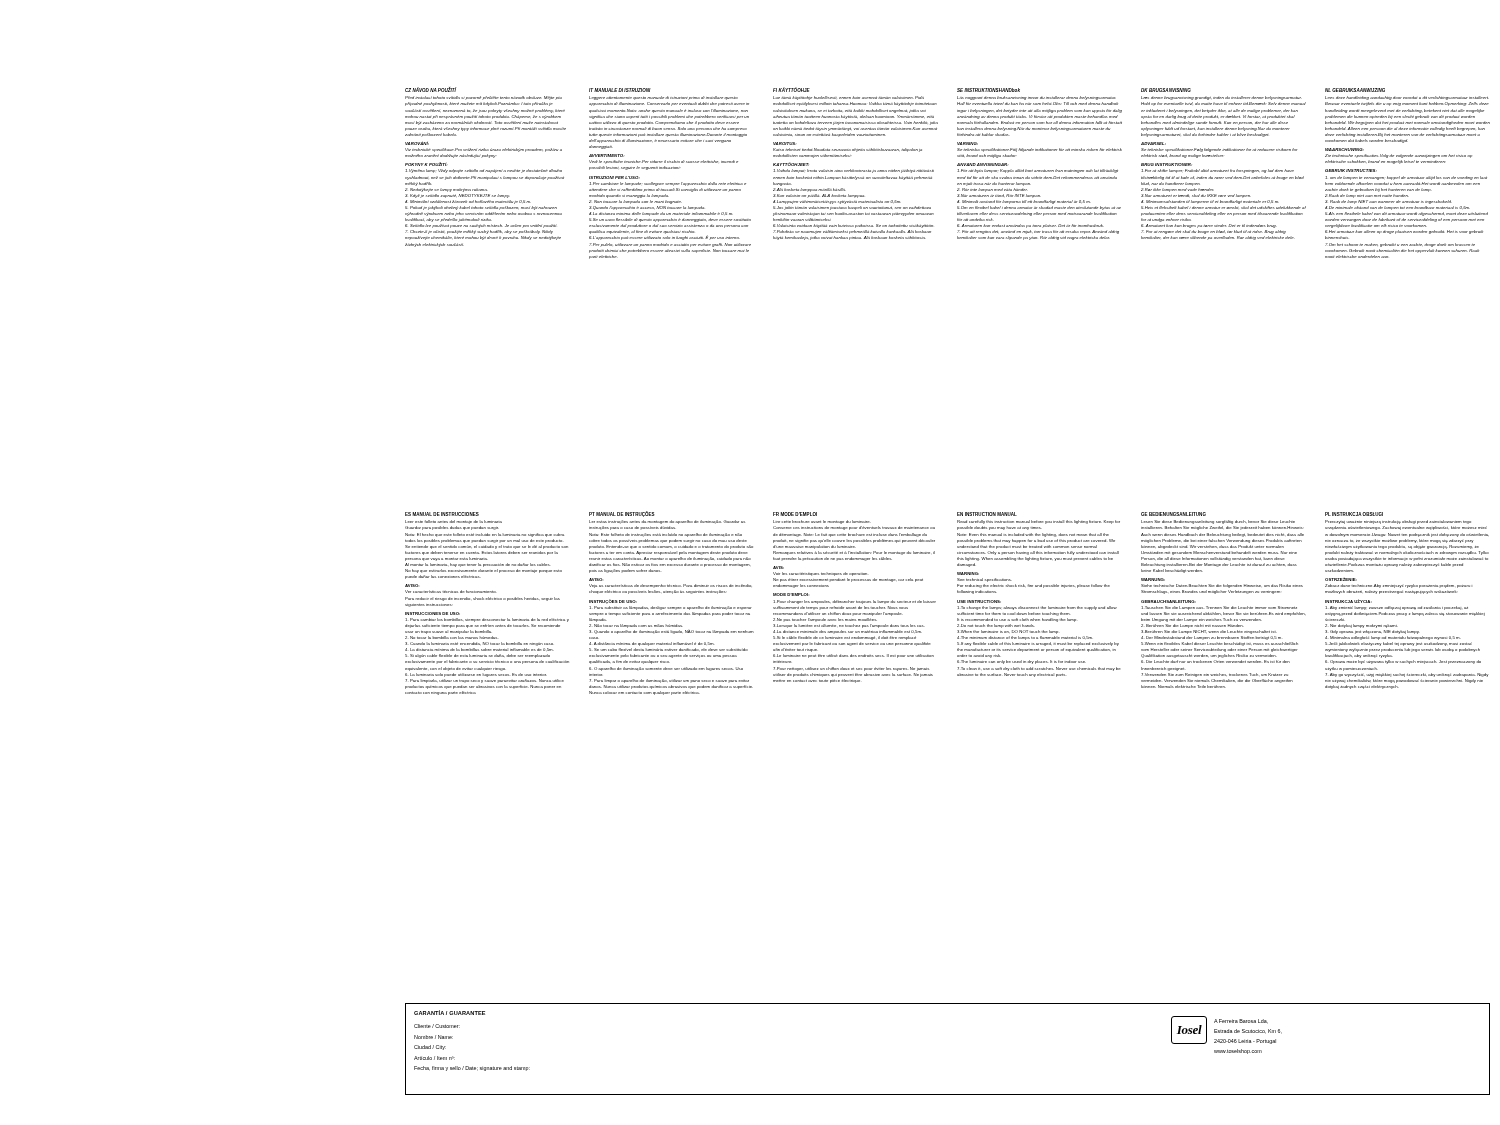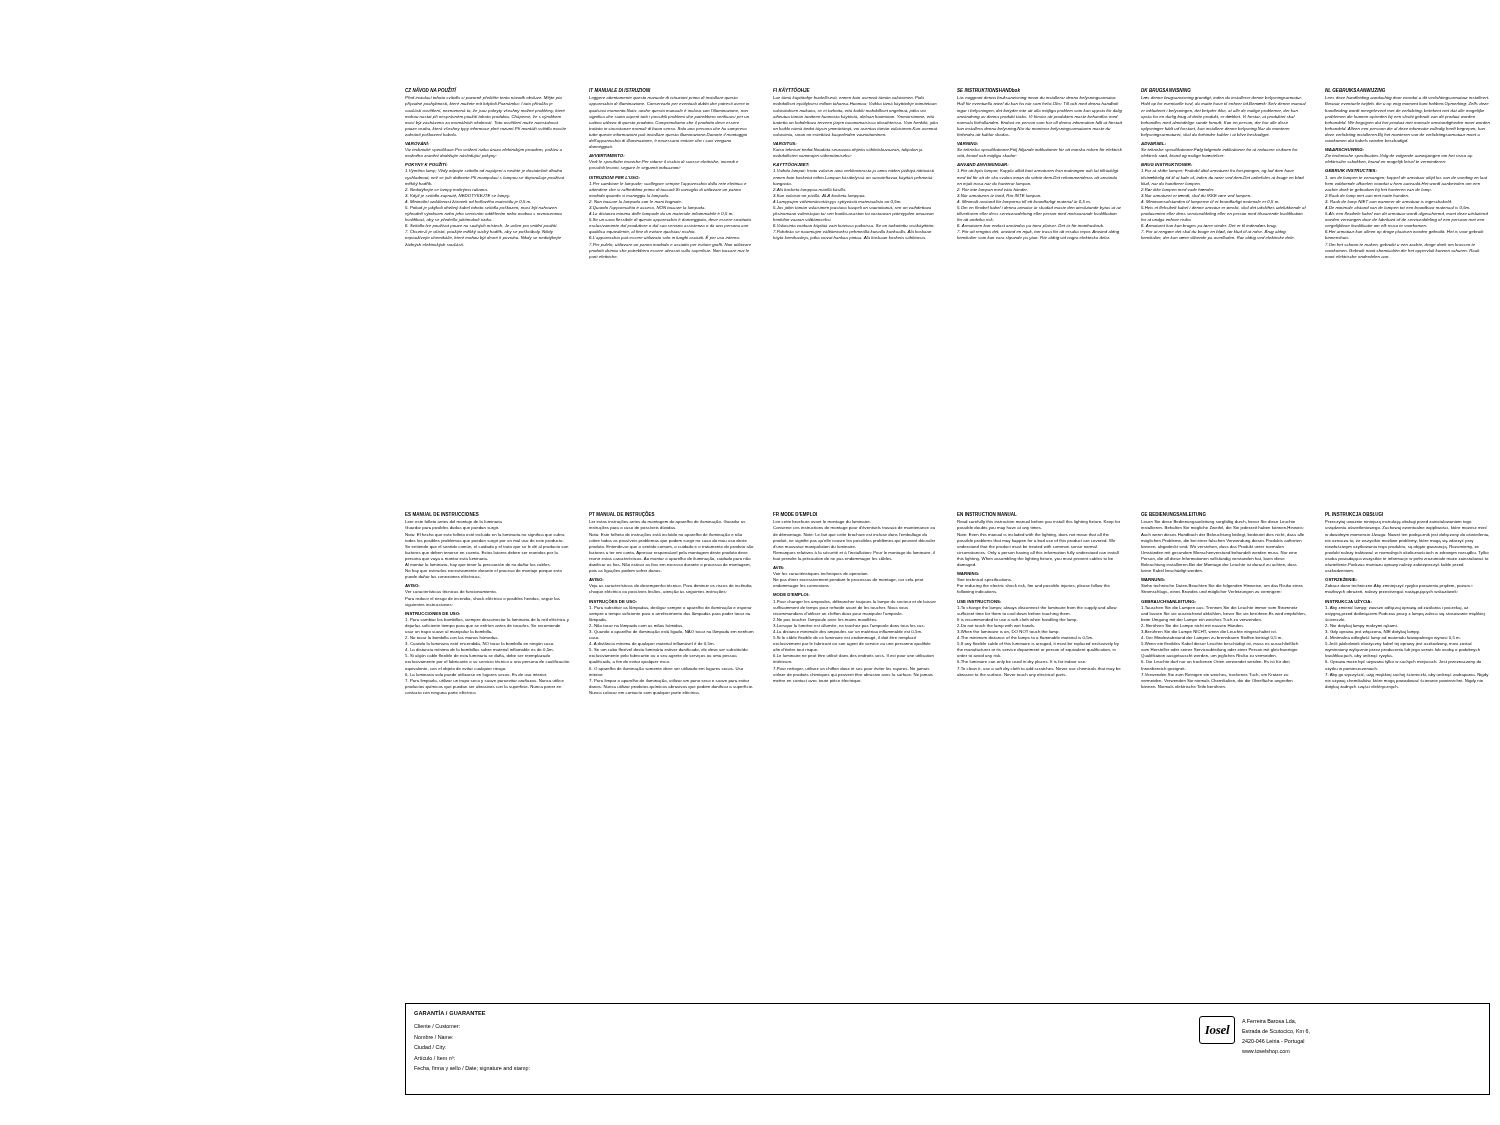--- a/index.html
+++ b/index.html
@@ -128,21 +128,20 @@
   .logo-badge {
     width: 34px;
     height: 26px;
     border: 1.1px solid #000;
     border-radius: 3px;
     display: flex;
     align-items: center;
     justify-content: center;
     margin-right: 7px;
     flex: 0 0 auto;
-    margin-left: 28px;
   }
   .logo-badge span {
     font-family: "Liberation Serif", serif;
     font-size: 13px;
     font-style: italic;
     font-weight: bold;
     letter-spacing: -0.02em;
   }
   .addr {
     font-size: 5.4px;

